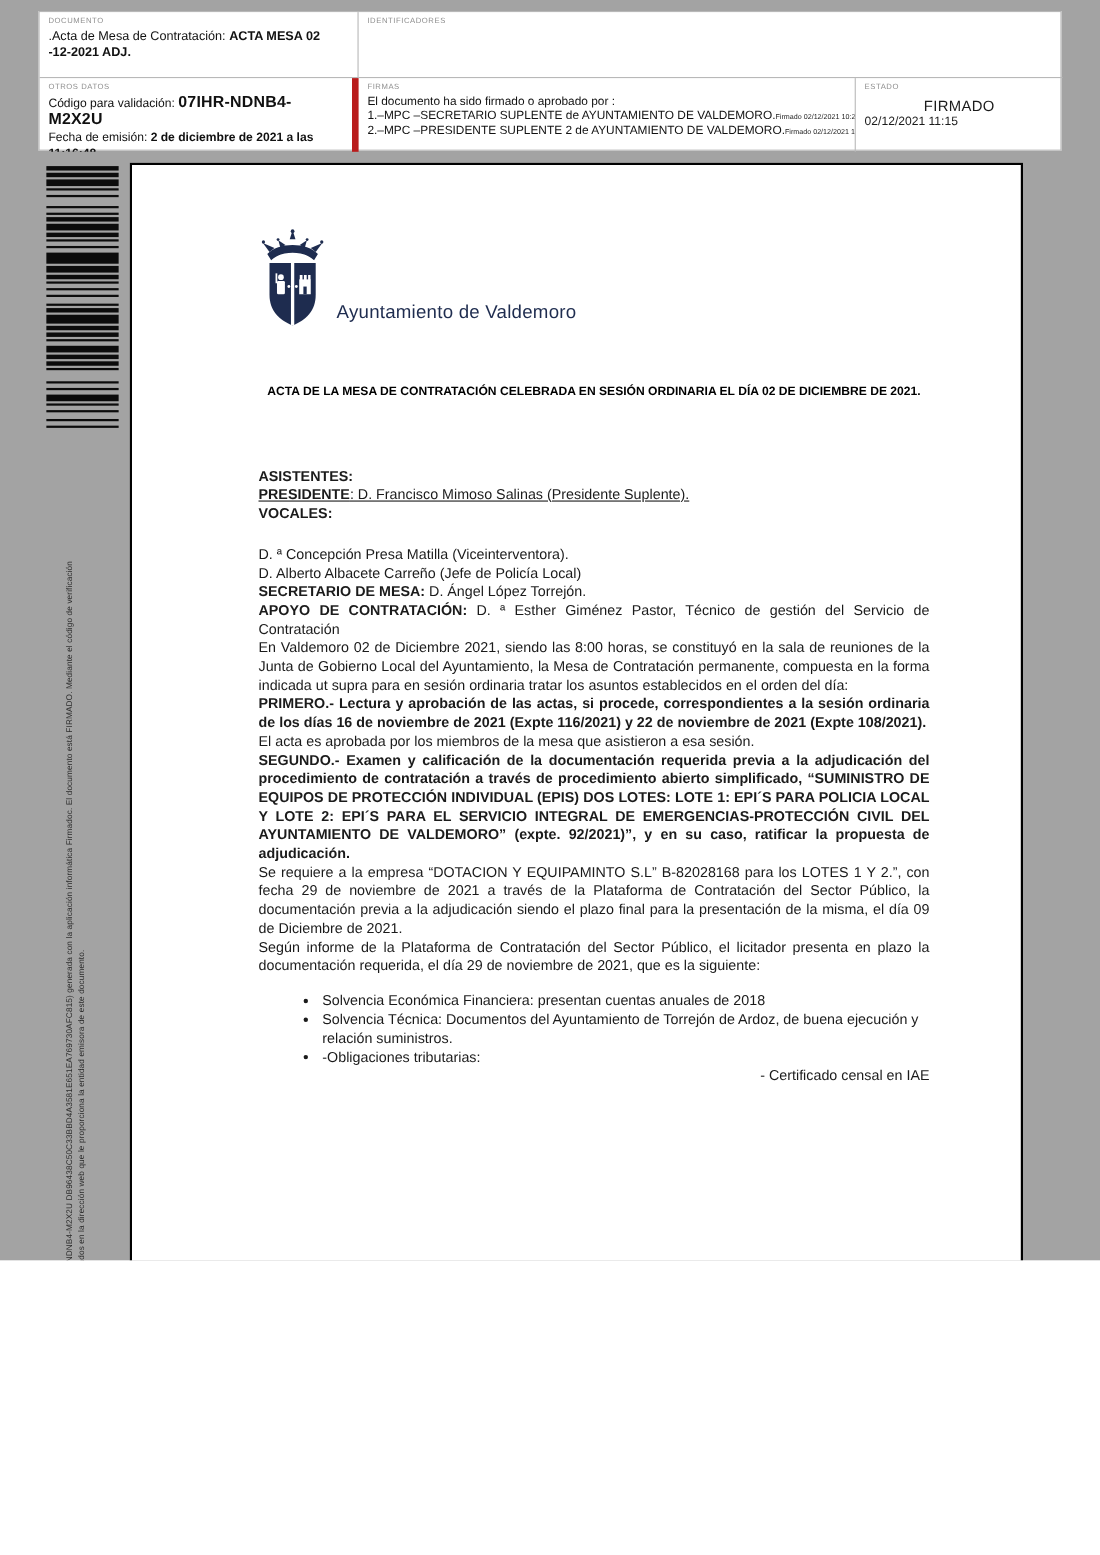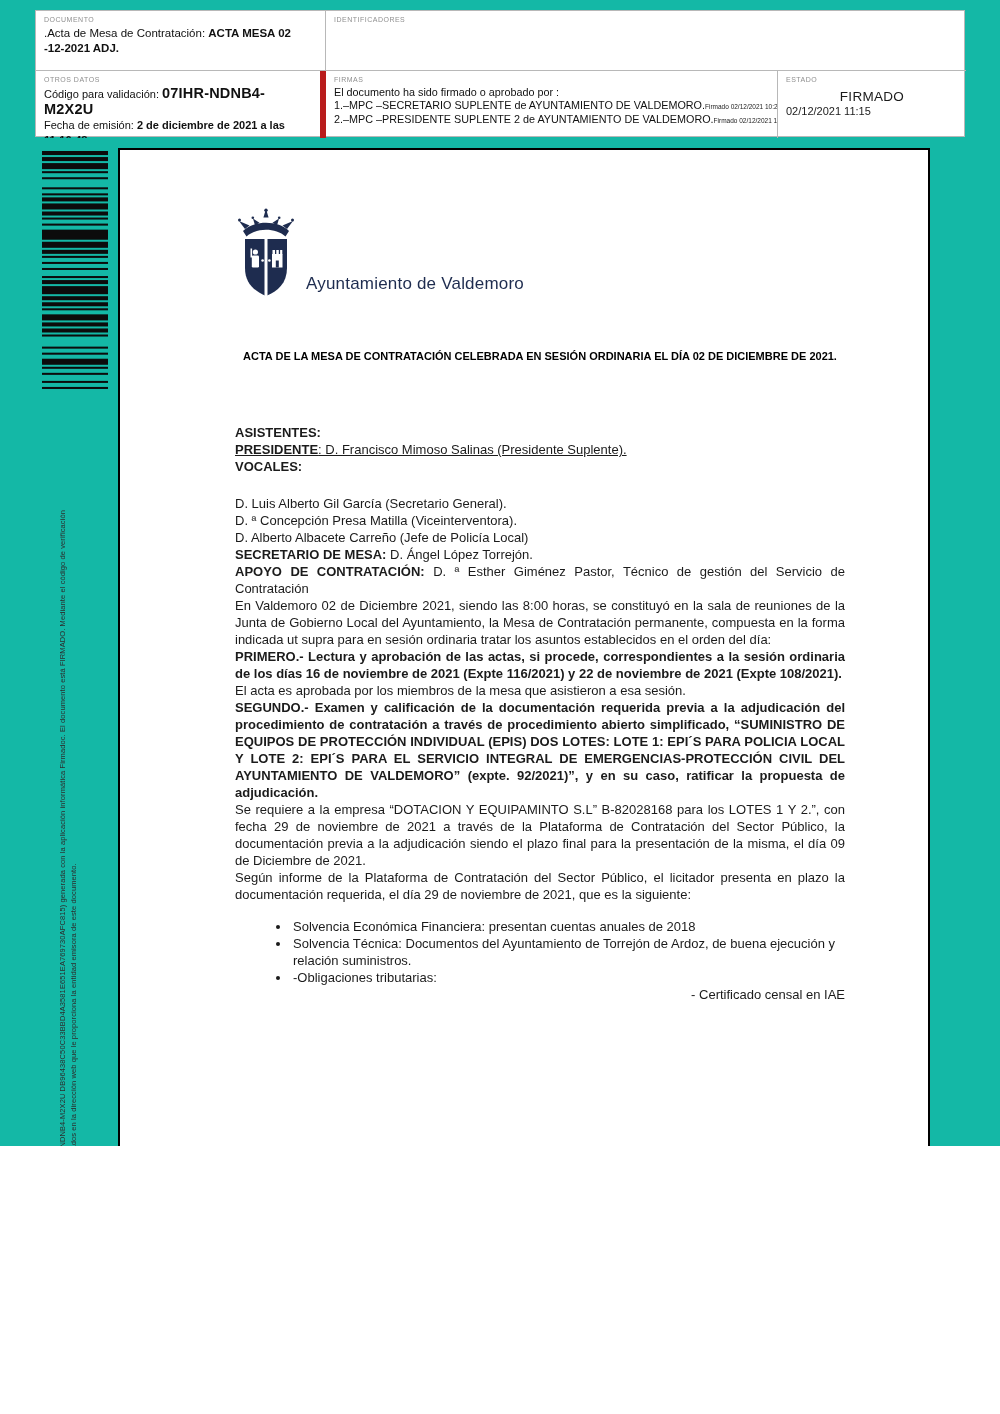--- a/index.html
+++ b/index.html
@@ -1,16 +1,16 @@
 <!DOCTYPE html>
 <html><head>
 <meta charset="utf-8">
 <style>
   html,body{margin:0;padding:0;background:#ffffff;}
-  .page{position:relative;width:1000px;height:1146px;background:#14b8a6;overflow:hidden;
+  .page{position:relative;width:1000px;height:1146px;background:#a3a3a3;overflow:hidden;
         font-family:"Liberation Sans",sans-serif;color:#1b1b1b;}
 
   
   .hdr{position:absolute;left:35px;top:10px;width:930px;height:127px;display:grid;
        grid-template-columns:290px 452px 188px;grid-template-rows:60px 67px;
        border:1px solid #b8b8b8;box-sizing:border-box;background:#fff;}
   .hdr-cell{padding:5px 8px;box-sizing:border-box;overflow:hidden;}
   .c-doc{grid-column:1;grid-row:1;border-right:1px solid #b8b8b8;border-bottom:1px solid #b8b8b8;}
   .c-ident{grid-column:2 / span 2;grid-row:1;border-bottom:1px solid #b8b8b8;}
   .c-otros{grid-column:1;grid-row:2;border-right:6px solid #b91c1c;}
@@ -187,21 +187,20 @@
   <div class="doc-title">ACTA DE LA MESA DE CONTRATACIÓN CELEBRADA EN SESIÓN ORDINARIA EL DÍA 02 DE DICIEMBRE DE 2021.</div>
 
   <div class="body-col">
     <p class="h-asist">ASISTENTES:</p>
 
     <p class="p-presidente"><span class="bold">PRESIDENTE</span><span>: D. Francisco Mimoso Salinas (Presidente Suplente).</span></p>
 
     <p class="h-vocales">VOCALES:</p>
 
     <div class="vocales-list">
-      <p>D. Luis Alberto Gil García (Secretario General).</p>
       <p>D. ª Concepción Presa Matilla (Viceinterventora).</p>
       <p>D. Alberto Albacete Carreño (Jefe de Policía Local)</p>
       <p><span class="bold">SECRETARIO DE MESA:</span><span> D. Ángel López Torrejón.</span></p>
     </div>
 
     <p class="p-apoyo just"><span class="bold">APOYO DE CONTRATACIÓN:</span><span> D. ª Esther Giménez Pastor,  Técnico  de gestión del Servicio de Contratación</span></p>
 
     <p class="p-constitucion just">En Valdemoro 02 de Diciembre 2021, siendo las 8:00 horas, se constituyó en la sala de reuniones de la Junta de Gobierno Local del Ayuntamiento, la Mesa de Contratación permanente, compuesta en la forma indicada ut supra para en sesión ordinaria tratar los asuntos establecidos en el orden del día:</p>
 
     <p class="p-primero just">PRIMERO.- Lectura y aprobación de las actas, si procede, correspondientes a la sesión ordinaria de los días 16 de noviembre de 2021 (Expte 116/2021) y 22 de noviembre de 2021 (Expte 108/2021).</p>

